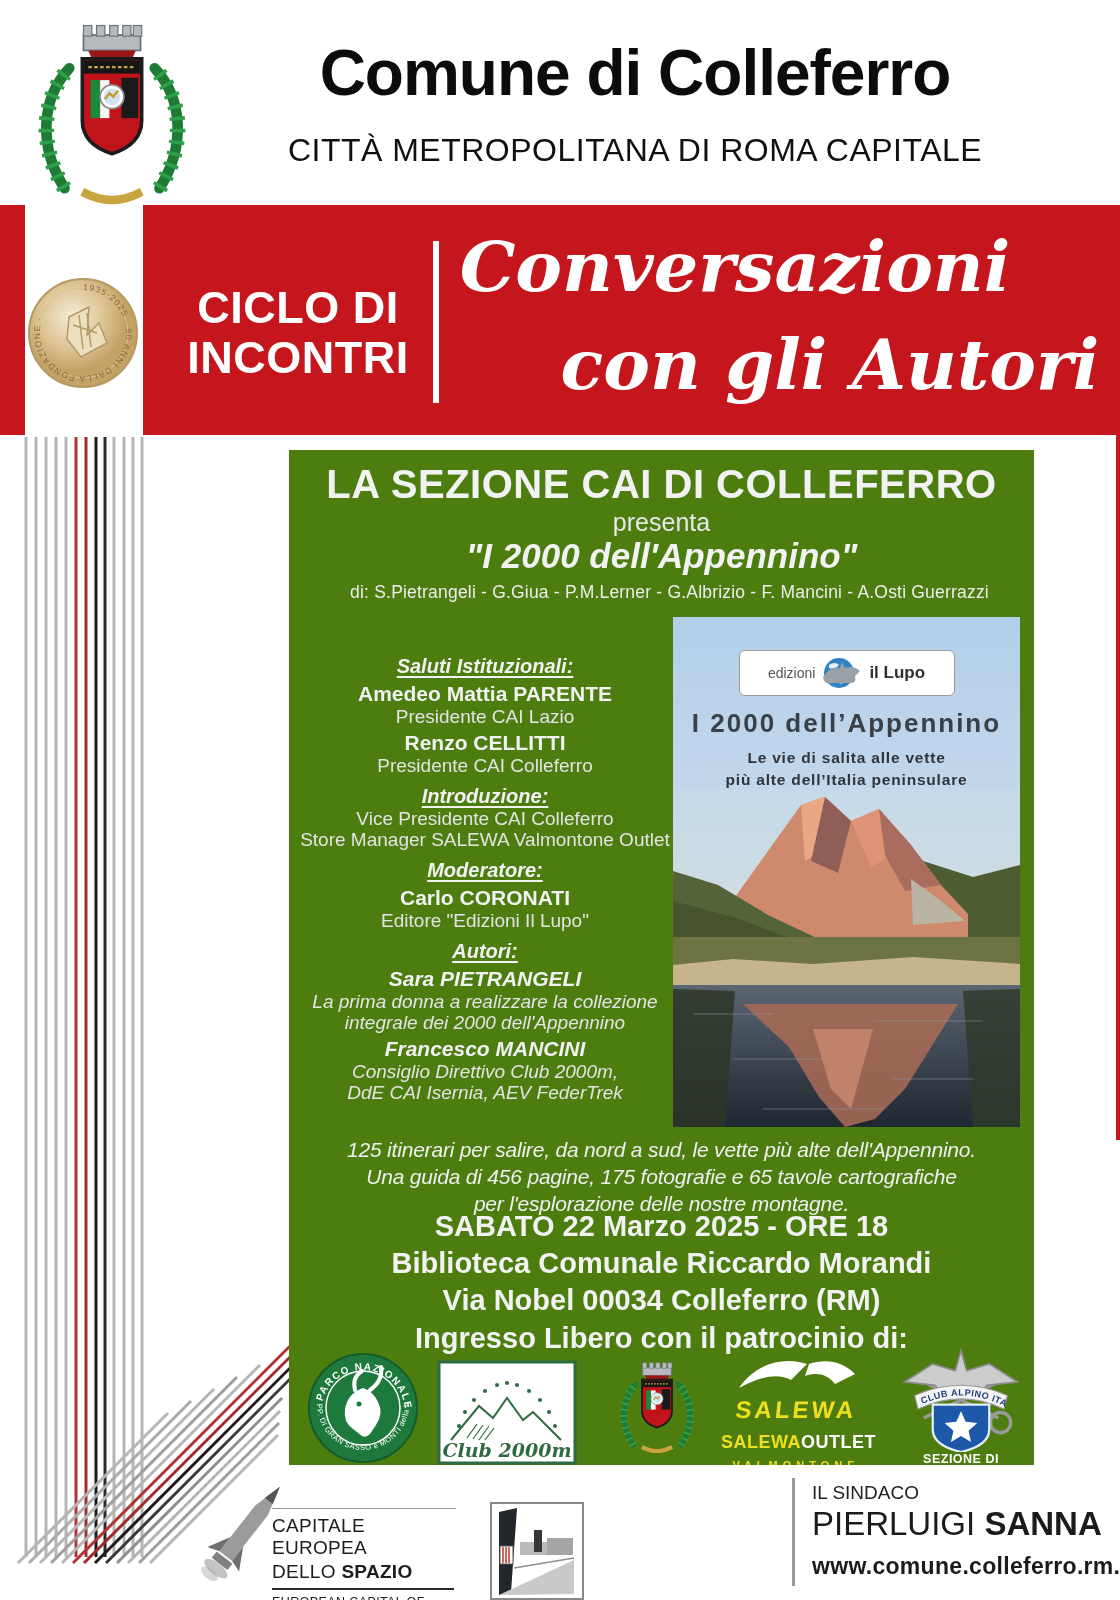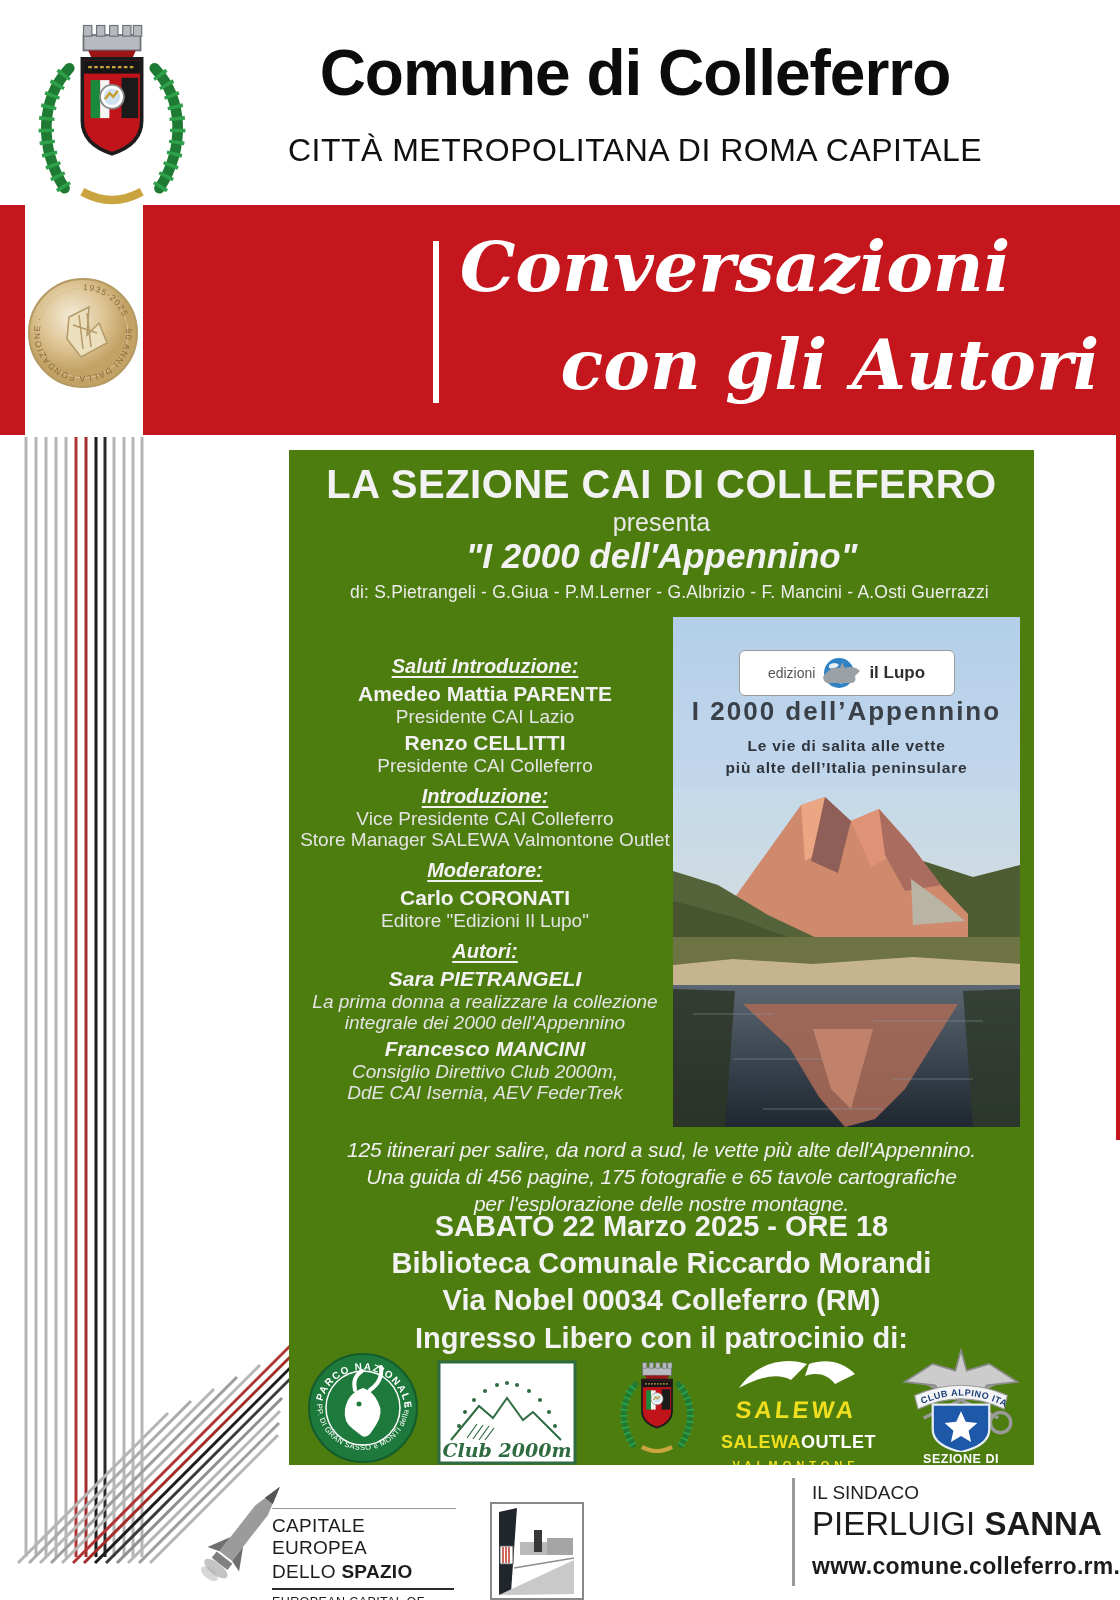--- a/index.html
+++ b/index.html
@@ -36,21 +36,21 @@
   .prg-name.it{font-style:italic;}
   .prg-role{font-size:19px;line-height:21px;color:#e4e4e4;}
   .prg-role.it{font-style:italic;}
   
   .cover{position:absolute;left:384px;top:167px;width:347px;height:510px;overflow:hidden;
     background:linear-gradient(#b3cfe9,#c6d8ec 40%,#d6e0ea);}
   .pub-pill{position:relative;margin:33px auto 0;width:214px;height:44px;background:#ffffff;
     border:1px solid #9a9a9a;border-radius:6px;display:flex;align-items:center;justify-content:center;gap:6px;}
   .pub-prefix{font-size:14px;color:#555;}
   .pub-name{font-size:17px;font-weight:700;color:#2e2e2e;}
-  .cov-title{font-size:26px;font-weight:700;color:#3a4048;letter-spacing:2px;}
+  .cov-title{margin-top:12px;font-size:26px;font-weight:700;color:#3a4048;letter-spacing:2px;}
   .cov-sub{margin-top:8px;font-size:15.5px;font-weight:700;color:#2f333a;letter-spacing:0.8px;line-height:1.45;}
   .cov-band{margin:10px auto 0;width:326px;height:25px;line-height:25px;background:#1c1c1c;
     border-radius:13px;color:#f4f4f4;font-size:12.5px;font-weight:700;letter-spacing:1px;}
   .cov-photo{position:absolute;left:0;top:172px;width:347px;height:338px;}
   
   .p-desc{position:absolute;left:0;width:100%;top:686px;font-size:21px;font-style:italic;
     line-height:27px;color:#f0f0f0;letter-spacing:-0.2px;}
   .p-dates{position:absolute;left:0;width:100%;top:758px;font-size:29px;font-weight:700;line-height:37px;}
   .p-admission{position:absolute;left:0;width:100%;top:872px;font-size:29px;font-weight:700;}
   .logos-row{position:absolute;left:0;top:898px;width:100%;height:117px;}
@@ -144,20 +144,24 @@
       <svg width="112" height="112" viewBox="0 0 112 112" style="position:absolute;left:2px;top:72px;">
         <circle cx="56" cy="56" r="54" fill="url(#goldg)" stroke="#b59a63" stroke-width="2"></circle>
         <circle cx="56" cy="56" r="45" fill="none" stroke="#d8c295" stroke-width="1"></circle>
         <path id="medRing" d="M56,13 a43,43 0 1 1 -0.01,0" fill="none"></path>
         <text font-size="8.5" fill="#8a6b3a" letter-spacing="1.2">
           <textPath href="#medRing">1935-2025 · 90 ANNI DALLA FONDAZIONE ·</textPath>
         </text>
         <path d="M42,40 L62,30 L60,58 L72,46 L80,66 L54,80 L40,62 Z" fill="#ecdfbe" stroke="#b49a68" stroke-width="1.5"></path>
         <path d="M52,38 L56,72 M60,36 L64,70 M46,48 L70,56" stroke="#b49a68" stroke-width="1.5" fill="none"></path>
       </svg>
+    </div>
+    <div class="ciclo">
+      <div>CICLO DI</div>
+      <div>INCONTRI</div>
     </div>
     <div class="banner-divider"></div>
     <div class="script script-l2">con gli Autori</div>
     <div class="script script-l1">Conversazioni</div>
   </div>
 
   <svg class="abs" style="left:0;top:435px;" width="290" height="1165" viewBox="0 0 290 1165">
     <g stroke-width="3" fill="none">
       <path d="M26,2V1122" stroke="#b5b5b5"></path>
         <path d="M36,2V1122" stroke="#b5b5b5"></path>
@@ -190,21 +194,21 @@
 
   <div class="right-red-line"></div>
 
   <div class="poster">
     <div class="p-title">LA SEZIONE CAI DI COLLEFERRO</div>
     <div class="p-presenta">presenta</div>
     <div class="p-quote">"I 2000 dell'Appennino"</div>
     <div class="p-di">di: S.Pietrangeli - G.Giua - P.M.Lerner - G.Albrizio - F. Mancini - A.Osti Guerrazzi</div>
 
     <div class="program">
-      <div class="prg-h">Saluti Introduzione:</div>
+      <div class="prg-h">Saluti Istituzionali:</div>
       <div class="prg-name">Amedeo Mattia PARENTE</div>
       <div class="prg-role">Presidente CAI Lazio</div>
       <div class="prg-name">Renzo CELLITTI</div>
       <div class="prg-role">Presidente CAI Colleferro</div>
       <div class="prg-h">Introduzione:</div>
       <div class="prg-role">Vice Presidente CAI Colleferro</div>
       <div class="prg-role">Store Manager SALEWA Valmontone Outlet</div>
       <div class="prg-h">Moderatore:</div>
       <div class="prg-name">Carlo CORONATI</div>
       <div class="prg-role">Editore "Edizioni Il Lupo"</div>

